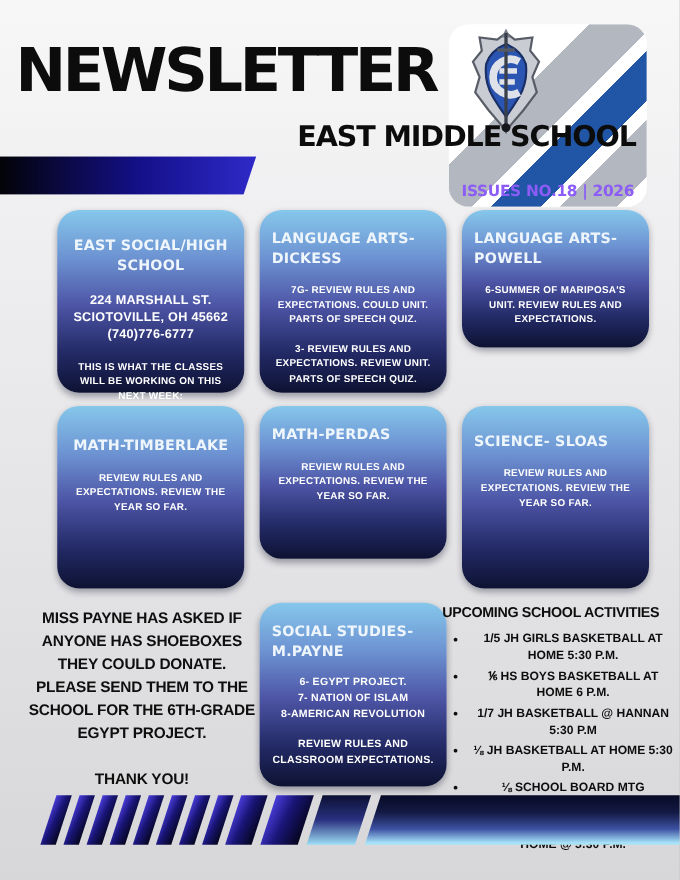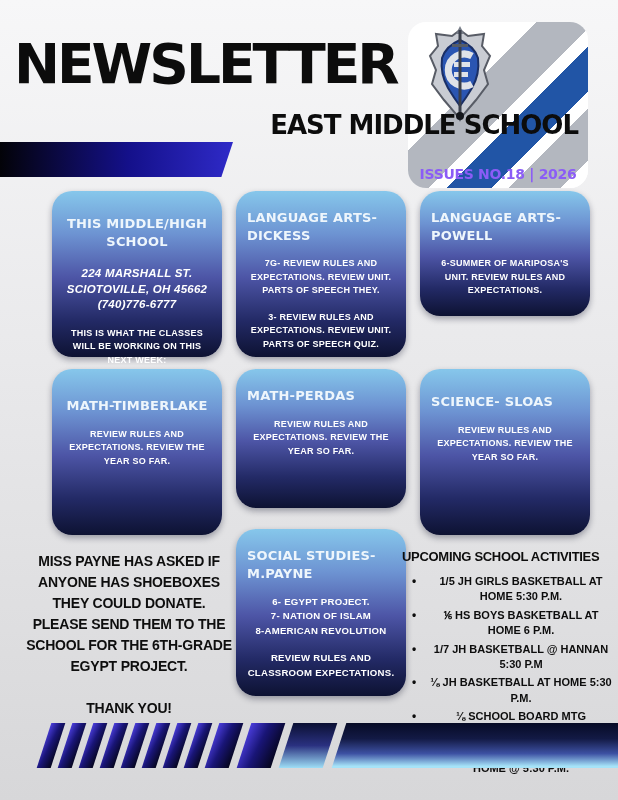--- a/index.html
+++ b/index.html
@@ -52,28 +52,28 @@
   }
   .card .body p {
     margin:0 0 13px; font-size:9px; font-weight:700; line-height:1.5;
     letter-spacing:0.25px; text-align:center; font-family:"Liberation Sans",sans-serif;
   }
   .card .body p:last-child { margin-bottom:0; }
   .prewrap { white-space:pre-line; }
 
   #card-school      { left:52px;  top:191px; height:166px; }
   #card-school h3   { text-align:center; margin-top:6px; margin-bottom:16px; }
-  #card-school .body p.address { font-size:11.5px; line-height:1.35; margin-bottom:14px;font-style:italic; }
+  #card-school .body p.address { font-size:11.5px; line-height:1.35; margin-bottom:14px; }
   #card-dickess     { left:236px; top:191px; height:166px; }
   #card-powell      { left:420px; top:191px; height:125px; }
   #card-timberlake  { left:52px;  top:369px; height:166px; padding-top:28px; }
   #card-timberlake h3 { text-align:center; }
   #card-perdas      { left:236px; top:369px; height:139px; }
   #card-sloas       { left:420px; top:369px; height:166px; padding-top:24px; }
-  #card-social      { left:236px; top:529px; height:167px; }
+  #card-social      { left:236px; top:548px; height:167px; }
   #card-social .body p { font-size:9.6px; }
 
   
   .announcement {
     position:absolute; left:26px; top:551px; width:206px; text-align:center;
     color:#0e0e0e; font-family:"Liberation Sans",sans-serif;
   }
   .announcement p {
     margin:0; font-size:14px; font-weight:800; line-height:1.5; letter-spacing:-0.2px;
   }
@@ -129,31 +129,31 @@
       <rect x="30" y="46" width="14" height="5" fill="#dfe2e8"></rect>
       <path d="M36 0 L40 8 32 8 Z" fill="#777d88"></path>
       <rect x="34.5" y="4" width="3" height="84" fill="#3a3f4a"></rect>
       <rect x="28" y="18" width="16" height="3" fill="#555b66"></rect>
       <circle cx="36" cy="90" r="4" fill="#15171c"></circle>
     </svg>
     <p class="issue-line">ISSUES NO.18 | 2026</p>
   </div>
 
   <div class="card" id="card-school">
-    <h3>THIS MIDDLE/HIGH SCHOOL</h3>
+    <h3>EAST SOCIAL/HIGH SCHOOL</h3>
     <div class="body">
       <p class="address">224 MARSHALL ST. SCIOTOVILLE, OH 45662 (740)776-6777</p>
       <p>THIS IS WHAT THE CLASSES WILL BE WORKING ON THIS NEXT WEEK:</p>
     </div>
   </div>
 
   <div class="card" id="card-dickess">
     <h3>LANGUAGE ARTS-DICKESS</h3>
     <div class="body">
-      <p>7G- REVIEW RULES AND EXPECTATIONS.  REVIEW UNIT.  PARTS OF SPEECH THEY.</p>
+      <p>7G- REVIEW RULES AND EXPECTATIONS.  COULD UNIT.  PARTS OF SPEECH QUIZ.</p>
       <p>3- REVIEW RULES AND EXPECTATIONS.  REVIEW UNIT. PARTS OF SPEECH QUIZ.</p>
     </div>
   </div>
 
   <div class="card" id="card-powell">
     <h3>LANGUAGE ARTS-POWELL</h3>
     <div class="body">
       <p>6-SUMMER OF MARIPOSA'S UNIT. REVIEW RULES AND EXPECTATIONS.</p>
     </div>
   </div>

